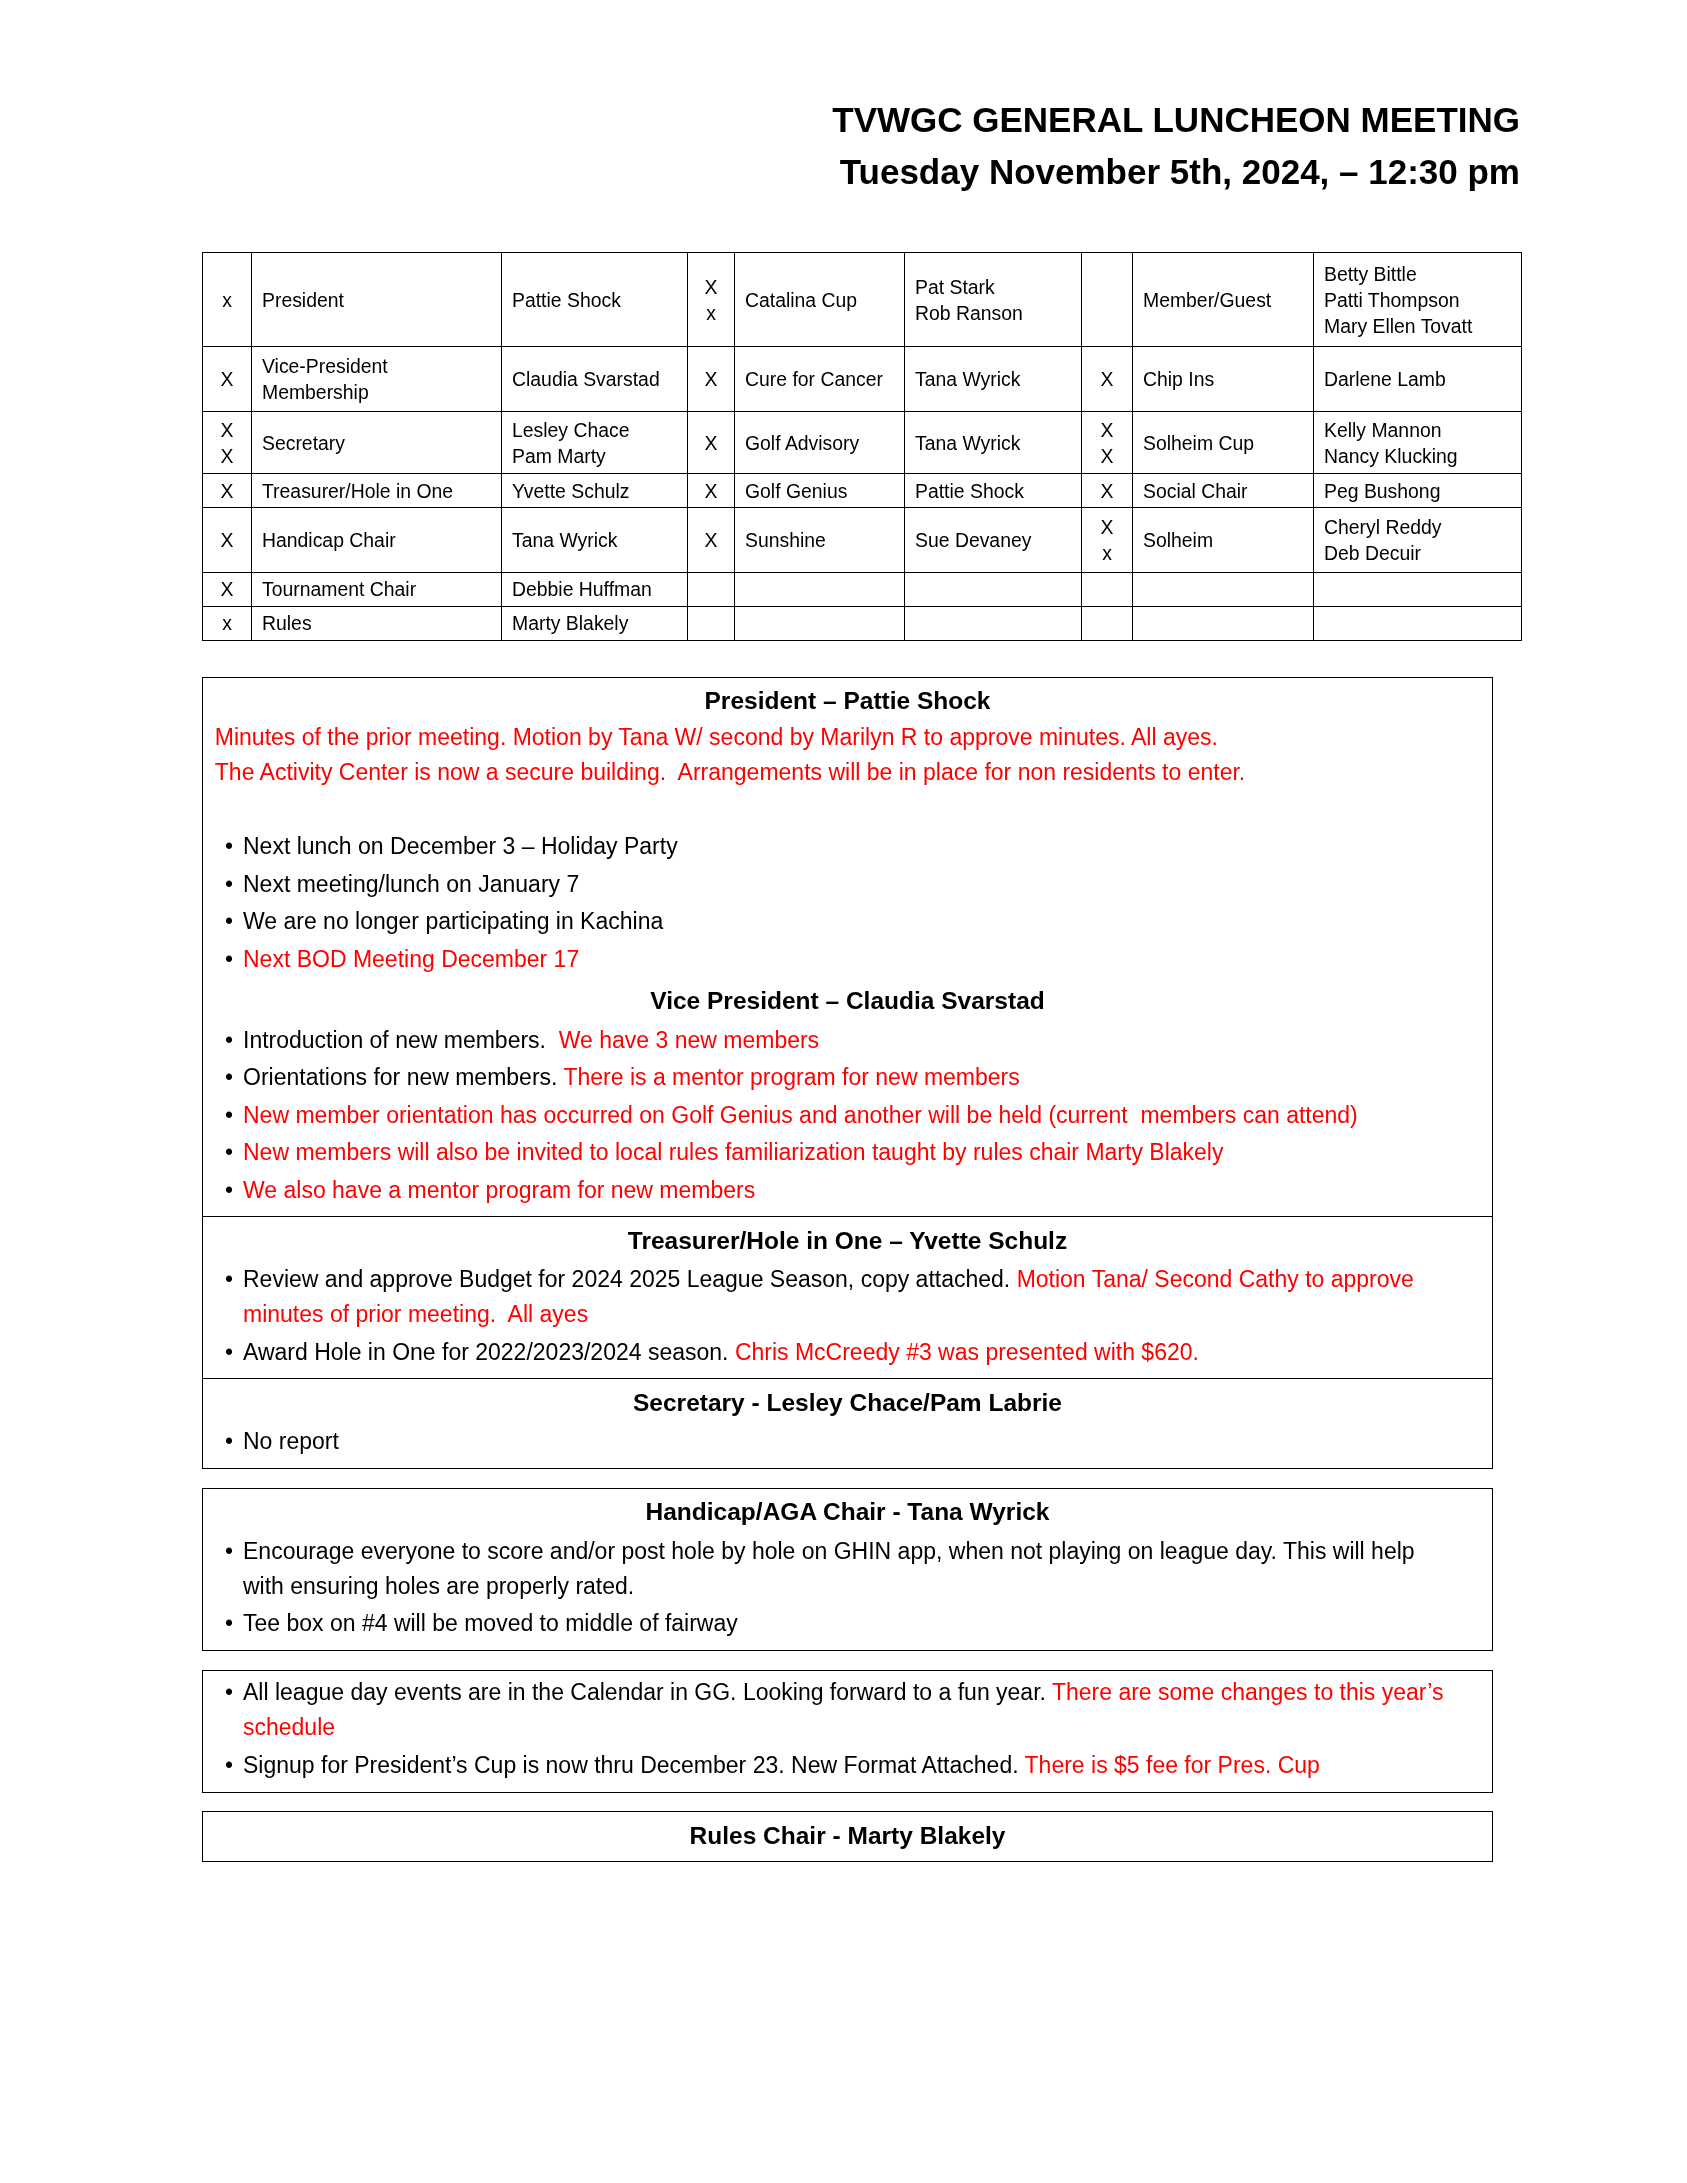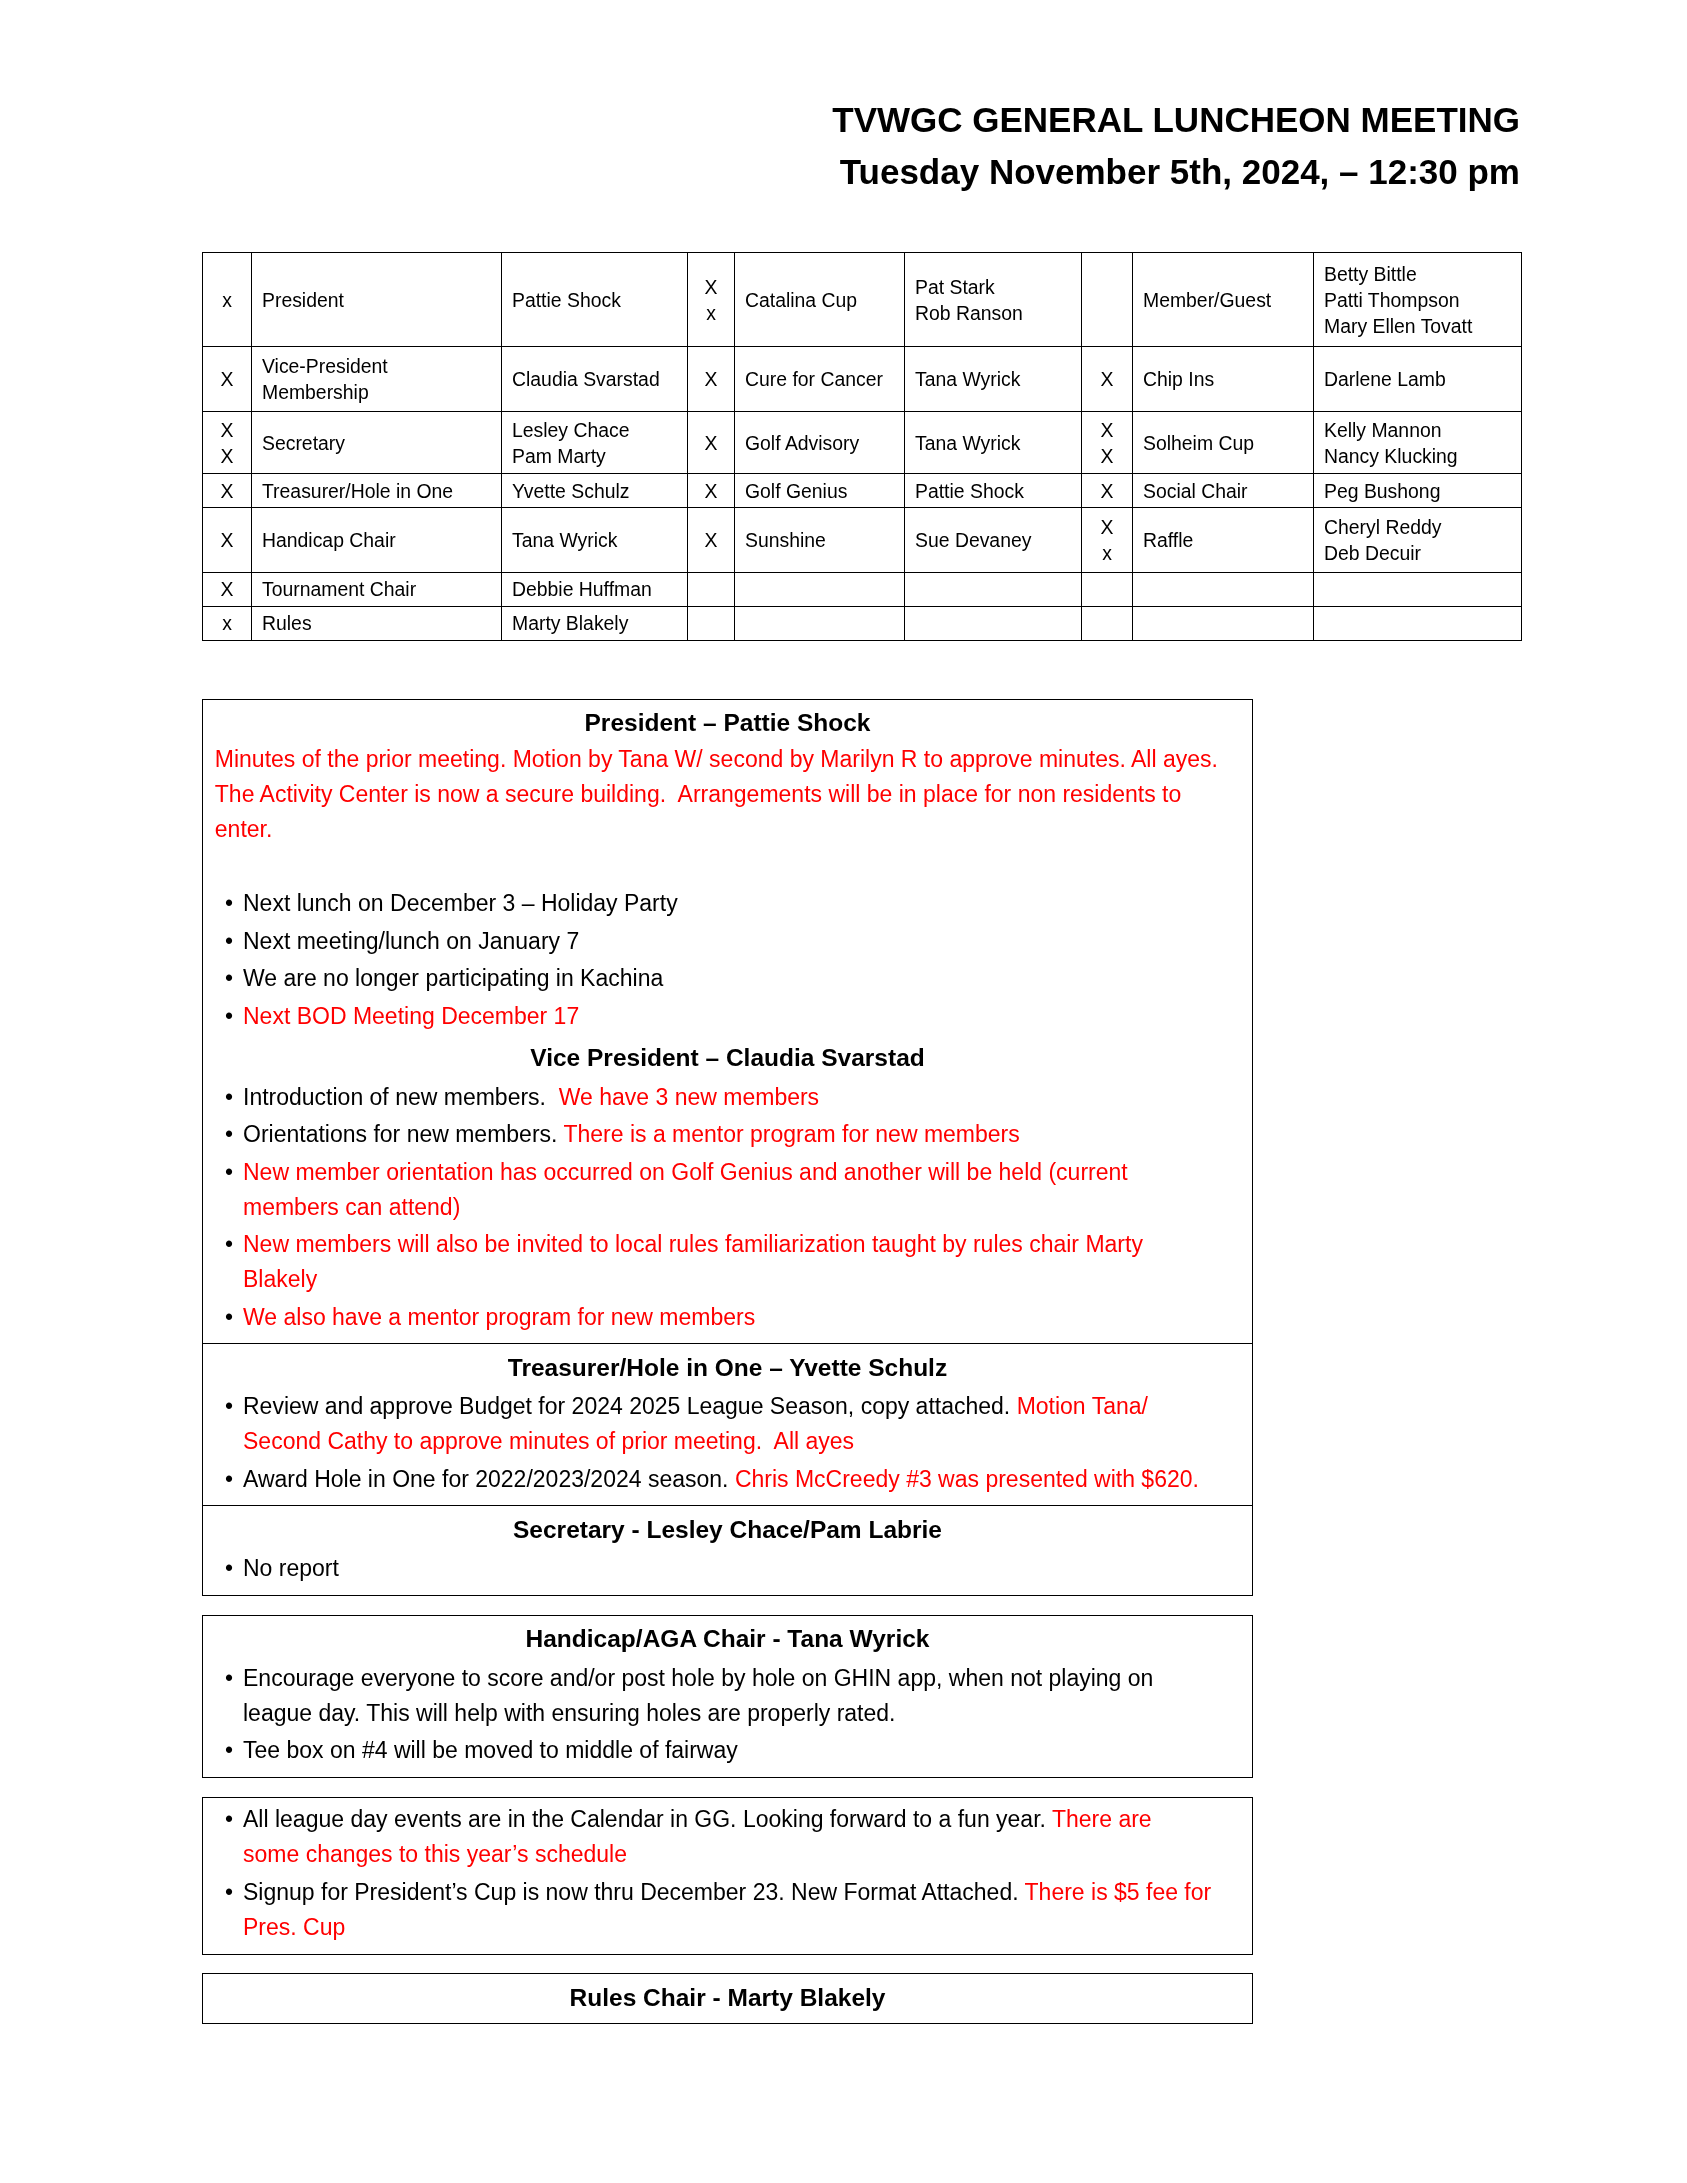--- a/index.html
+++ b/index.html
@@ -28,21 +28,21 @@
   .attendance td.mark { text-align:center; padding:3.4px 1.7px; }
   .attendance tr:nth-child(1) { height:94px; }
   .attendance tr:nth-child(2) { height:65px; }
   .attendance tr:nth-child(3) { height:62px; }
   .attendance tr:nth-child(4) { height:34px; }
   .attendance tr:nth-child(5) { height:65px; }
   .attendance tr:nth-child(6) { height:32px; }
   .attendance tr:nth-child(7) { height:30px; }
 
   
-  .minutes { width:1051px; margin-top:58px; }
+  .minutes { width:1291px; margin-top:36px; }
   .section-box { border:1.7px solid #000; padding:1.7px 0 6.7px 0; background:#fff; }
   .section-box.joined { margin-top:-1.7px; }
   .section-box.gapped { margin-top:18.6px; }
   .section-heading {
     text-align:center; font-weight:700; font-size:24.5px;
     line-height:34px; padding:5px 0 1.7px;
   }
   .para {
     font-size:23px; line-height:35px;
     padding:0 20px 0 11.8px; white-space:pre-wrap;
@@ -135,21 +135,21 @@
         </tr>
         <tr>
           <td class="mark">X</td>
           <td class="txt">Handicap Chair</td>
           <td class="txt">Tana Wyrick</td>
           <td class="mark">X</td>
           <td class="txt">Sunshine</td>
           <td class="txt">Sue Devaney</td>
           <td class="mark">X
 x</td>
-          <td class="txt">Raffle</td>
+          <td class="txt">Solheim</td>
           <td class="txt">Cheryl Reddy
 Deb Decuir</td>
         </tr>
         <tr>
           <td class="mark">X</td>
           <td class="txt">Tournament Chair</td>
           <td class="txt">Debbie Huffman</td>
           <td class="mark"></td>
           <td class="txt"></td>
           <td class="txt"></td>

